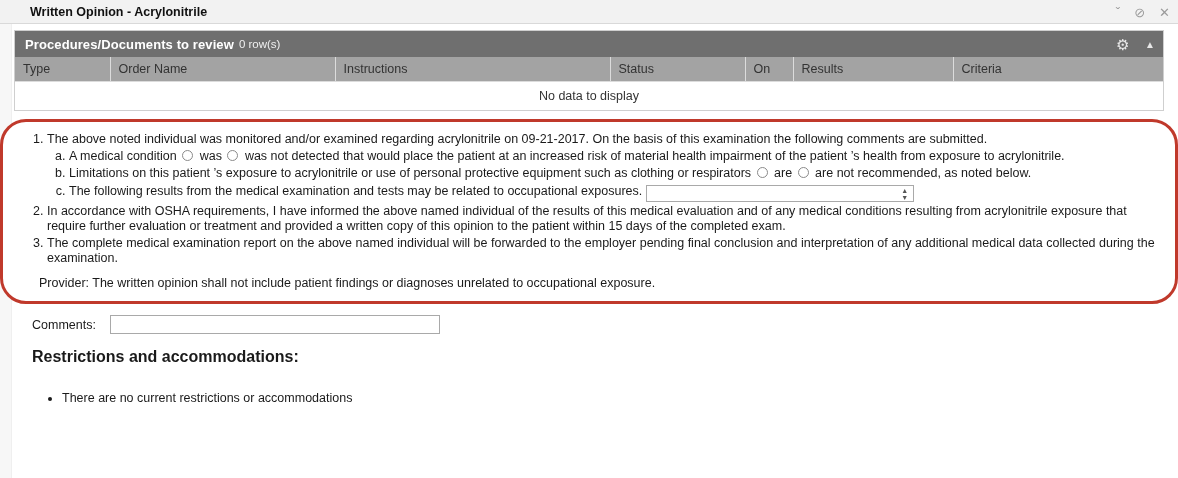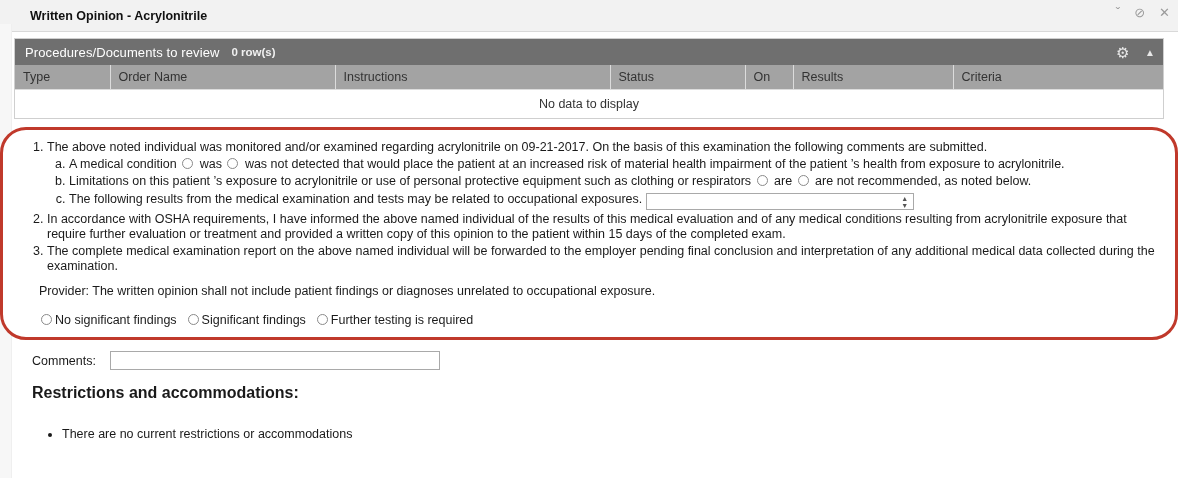--- a/index.html
+++ b/index.html
@@ -11,21 +11,21 @@
     width: 1178px; height: 478px;
     font-family: "Liberation Sans", sans-serif;
     font-size: 12.5px;
     color: #1a1a1a;
     overflow: hidden;
     position: relative;
   }
 
   
   .titlebar {
-    height: 32px;
+    height: 24px;
     background: #f2f2f2;
     border-bottom: 1px solid #d9d9d9;
     display: flex;
     align-items: center;
     padding: 0 6px 0 30px;
     position: relative;
   }
   .titlebar .title {
     font-weight: bold;
     font-size: 12.5px;
@@ -57,28 +57,28 @@
   .panel-header {
     background: #6f6f6f;
     color: #fff;
     height: 26px;
     display: flex;
     align-items: center;
     padding: 0 8px 0 10px;
     position: relative;
   }
   .panel-header .ph-title {
-    font-weight: normal;
+    font-weight: bold;
     font-size: 13px;
     letter-spacing: .1px;
   }
   .panel-header .ph-sub {
     font-size: 11.5px;
-    font-weight: bold;
-    margin-left: 12px;
+    font-weight: normal;
+    margin-left: 5px;
     color: #f0f0f0;
   }
   .panel-header .ph-icons {
     position: absolute;
     right: 8px;
     display: flex;
     align-items: center;
     gap: 16px;
   }
   .gear {
@@ -331,31 +331,20 @@
             </div>
           </li>
         </ol>
       </li>
       <li>In accordance with OSHA requirements, I have informed the above named individual of the results of this medical evaluation and of any medical conditions resulting from acrylonitrile exposure that require further evaluation or treatment and provided a written copy of this opinion to the patient within 15 days of the completed exam.</li>
       <li>The complete medical examination report on the above named individual will be forwarded to the employer pending final conclusion and interpretation of any additional medical data collected during the examination.</li>
     </ol>
 
     <div class="provider-note">Provider: The written opinion shall not include patient findings or diagnoses unrelated to occupational exposure.</div>
 
-    <div class="findings-row">
-      <label>
-        <input type="radio" class="radio" name="findings" style=""><span>No significant findings</span>
-      </label>
-      <label>
-        <input type="radio" class="radio" name="findings" style=""><span>Significant findings</span>
-      </label>
-      <label>
-        <input type="radio" class="radio" name="findings" style=""><span>Further testing is required</span>
-      </label>
-    </div>
   </div>
 
   <div class="comments-row">
     <span class="lbl">Comments:</span>
     <input id="comments-input" class="text-box" type="text" placeholder="" style="">
   </div>
 
   <div class="section-title">Restrictions and accommodations:</div>
   <ul class="bullets">
     <li>There are no current restrictions or accommodations</li>

